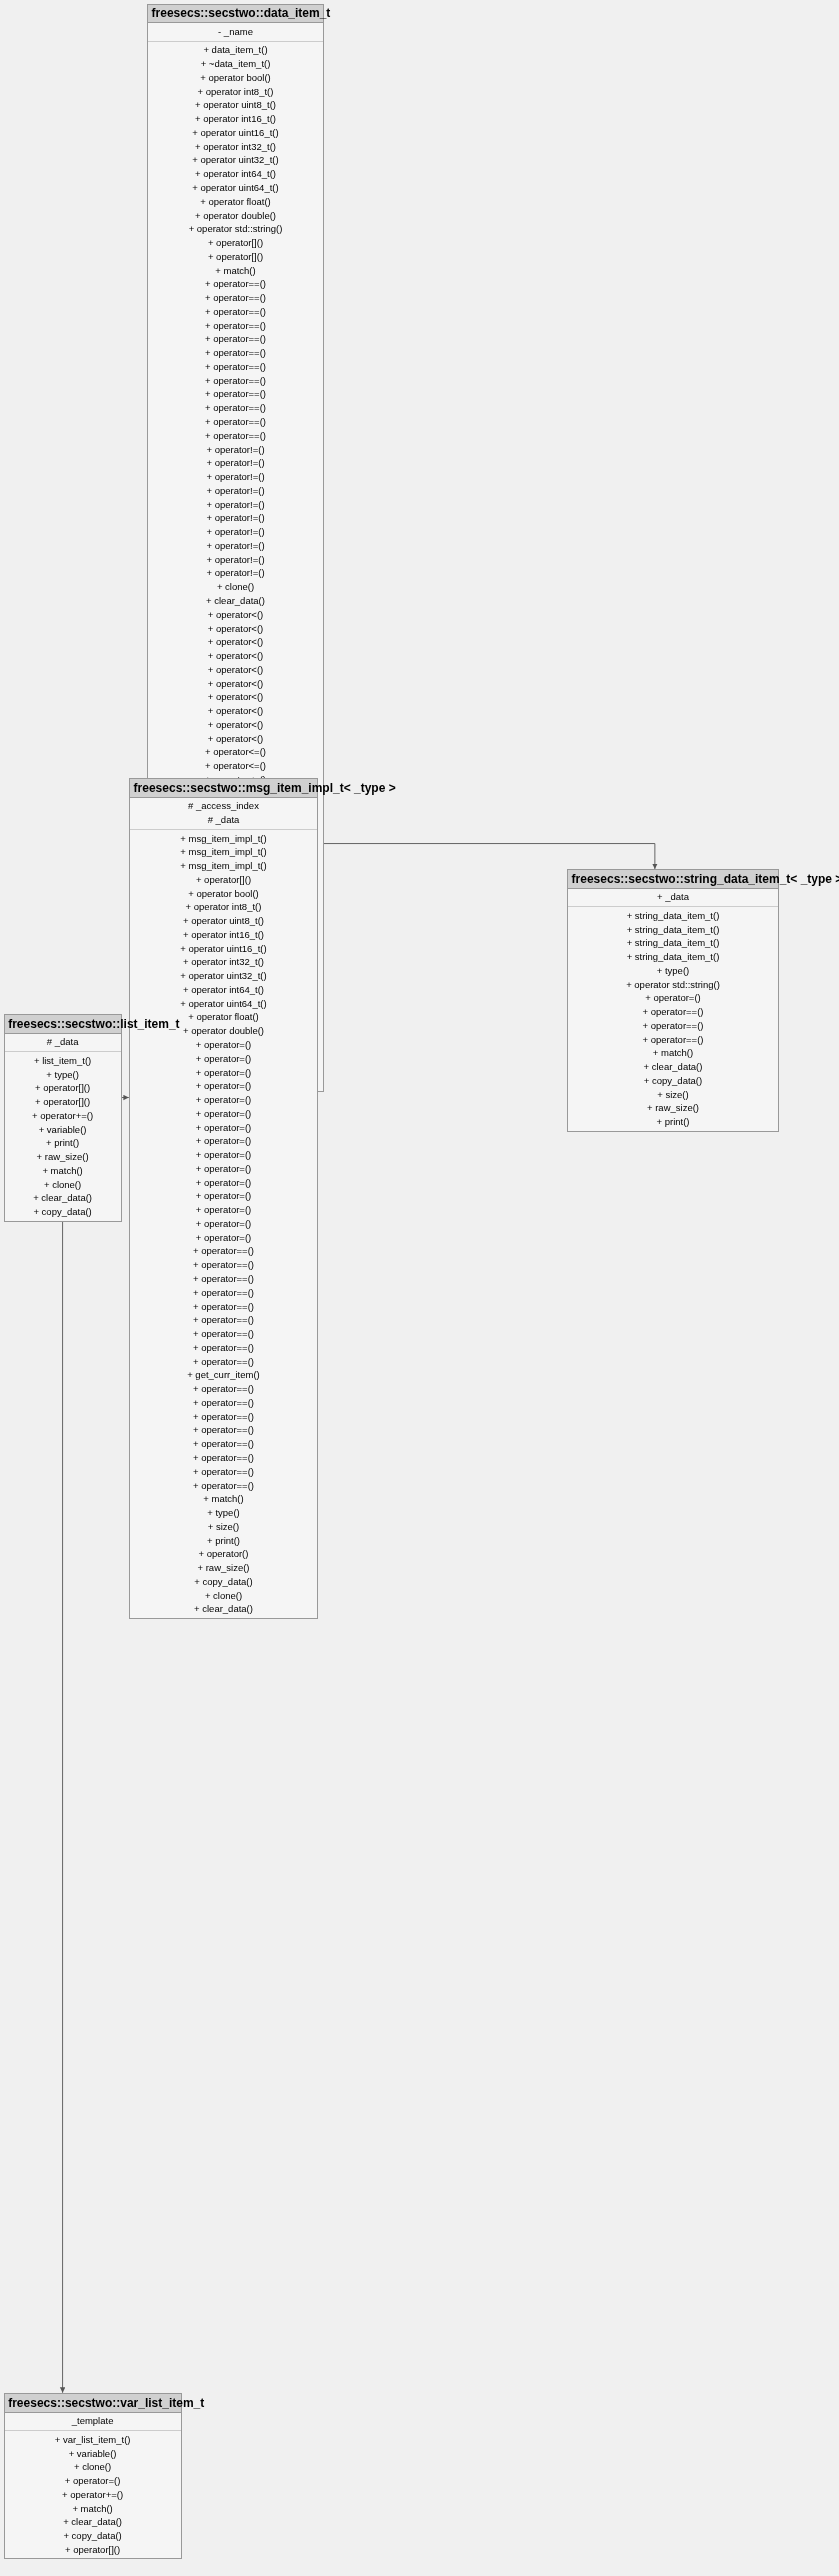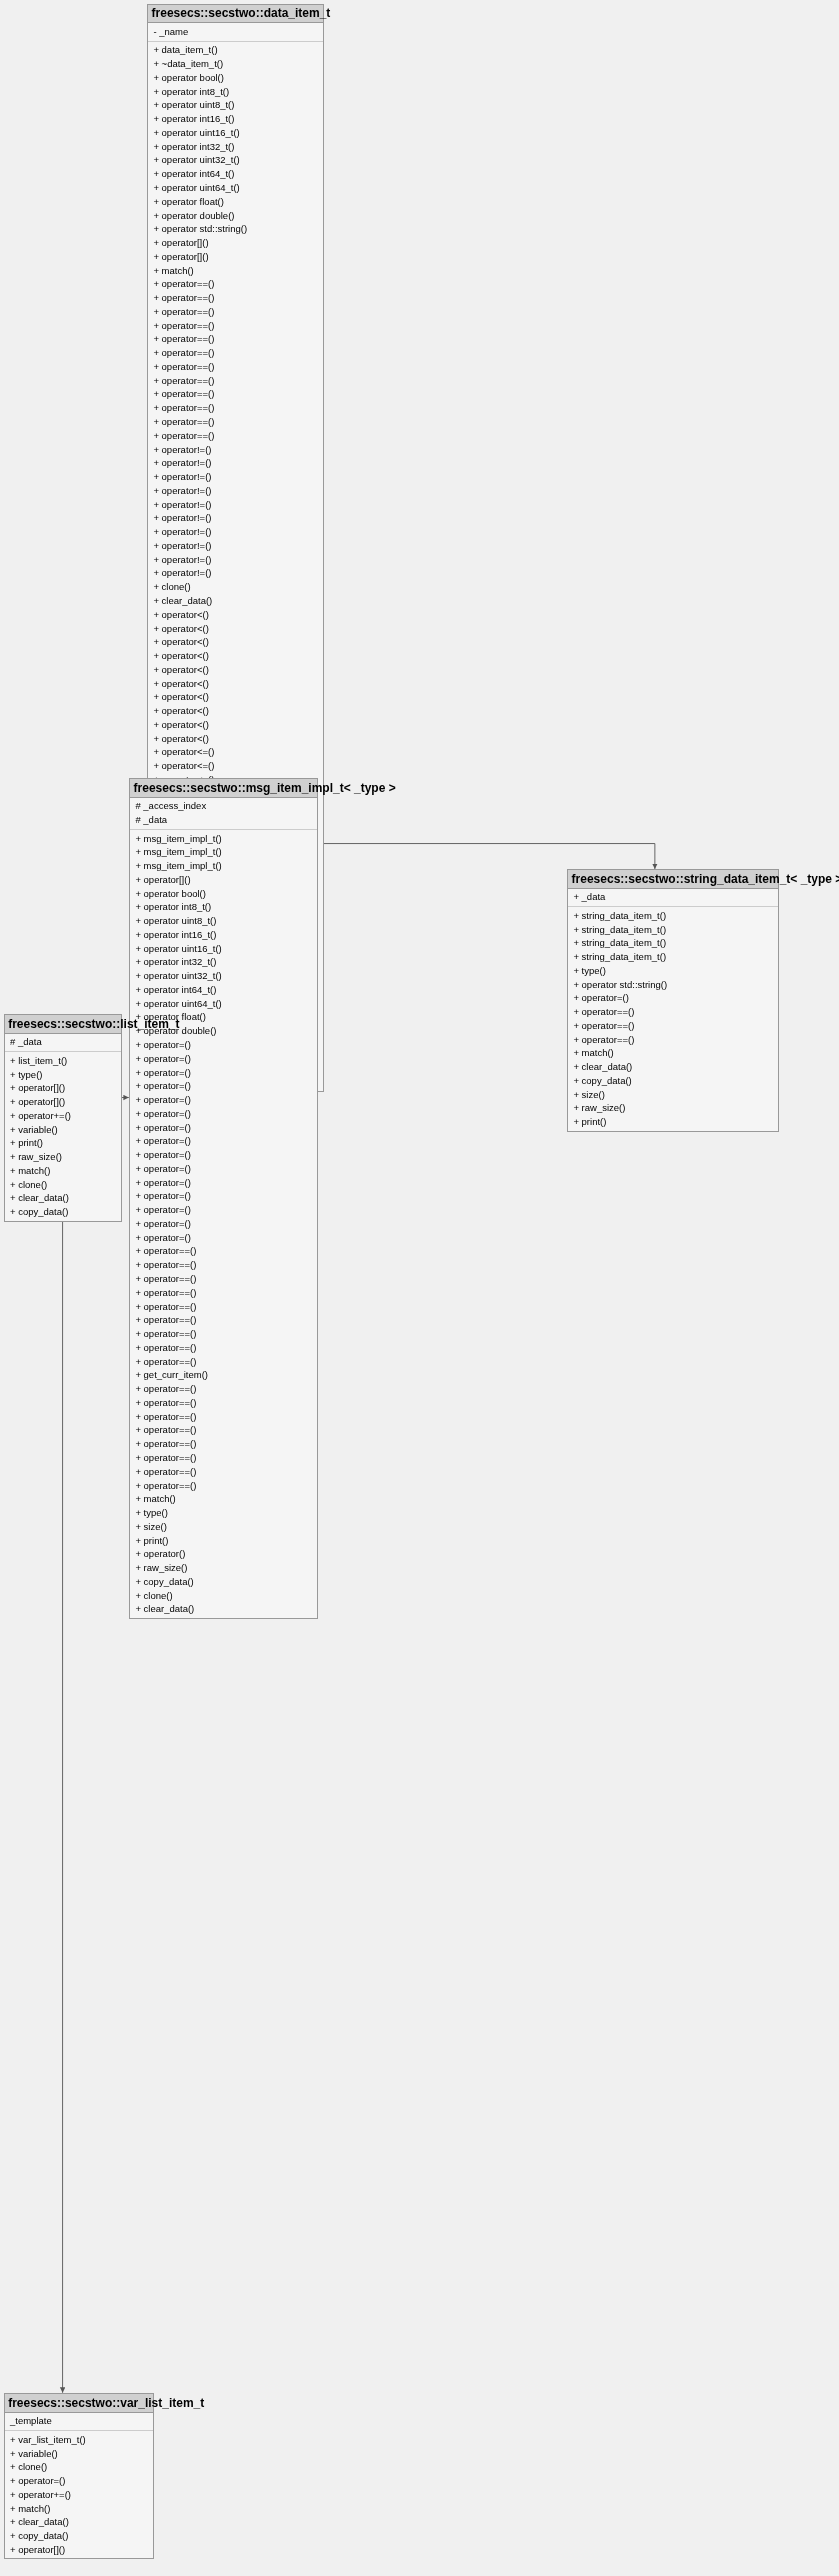--- a/index.html
+++ b/index.html
@@ -27,20 +27,21 @@
       background: #d0d0d0;
       border-bottom: 0.9px solid #999;
       padding: 1.8px 3.6px;
       font-weight: bold;
       font-size: 12px;
       white-space: nowrap;
     }
     .uml-box .box-section {
       border-bottom: 0.9px solid #ccc;
       padding: 1.8px 3.6px;
+      text-align: center;
     }
     .uml-box .box-section:last-child {
       border-bottom: none;
     }
     .uml-box .member {
       padding: 0px 1.8px;
       white-space: nowrap;
       line-height: 1.45;
     }
     svg.arrows {
@@ -264,21 +265,21 @@
       <div class="member">+ variable()</div>
       <div class="member">+ print()</div>
       <div class="member">+ raw_size()</div>
       <div class="member">+ match()</div>
       <div class="member">+ clone()</div>
       <div class="member">+ clear_data()</div>
       <div class="member">+ copy_data()</div>
     </div>
   </div>
 
-  <div class="uml-box" style="left:3.6px; top:2393px; width:150px;">
+  <div class="uml-box" style="left:3.6px; top:2393px; width:178px;">
     <div class="box-title">freesecs::secstwo::var_list_item_t</div>
     <div class="box-section">
       <div class="member">_template</div>
     </div>
     <div class="box-section">
       <div class="member">+ var_list_item_t()</div>
       <div class="member">+ variable()</div>
       <div class="member">+ clone()</div>
       <div class="member">+ operator=()</div>
       <div class="member">+ operator+=()</div>

